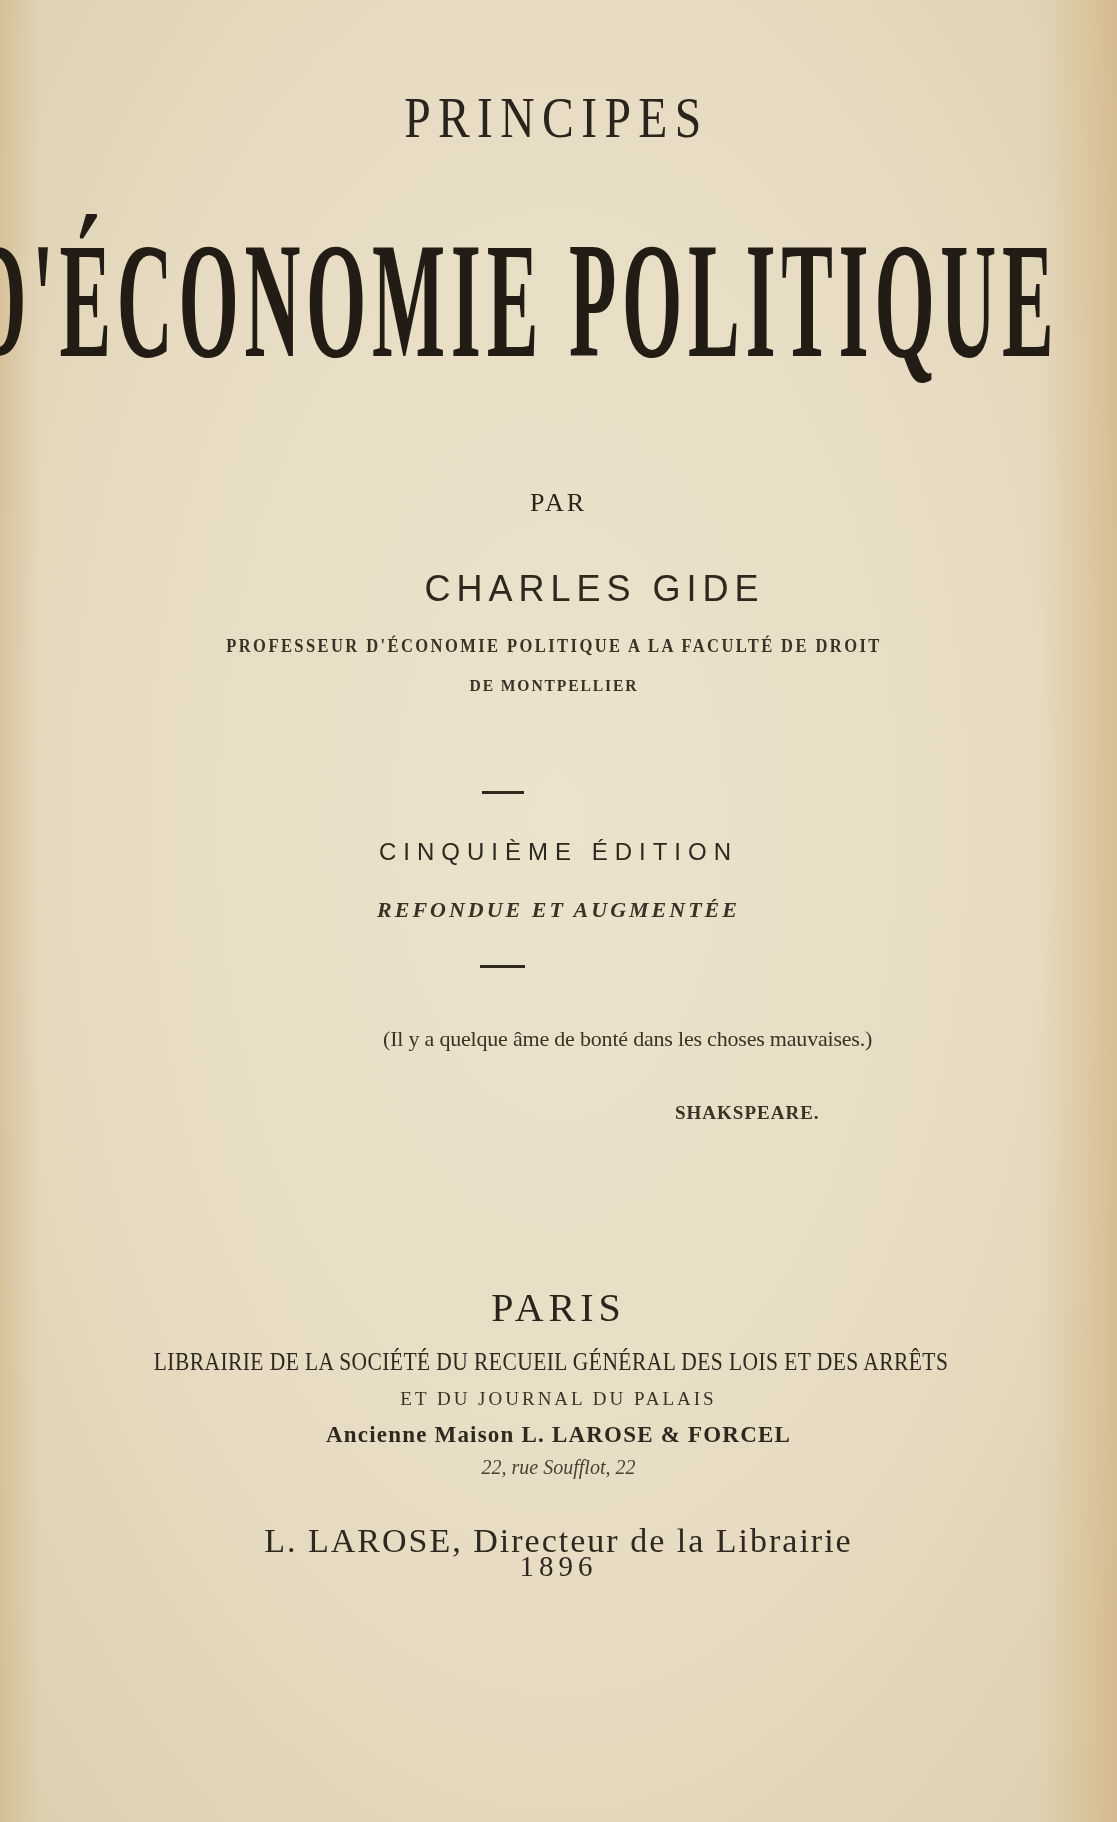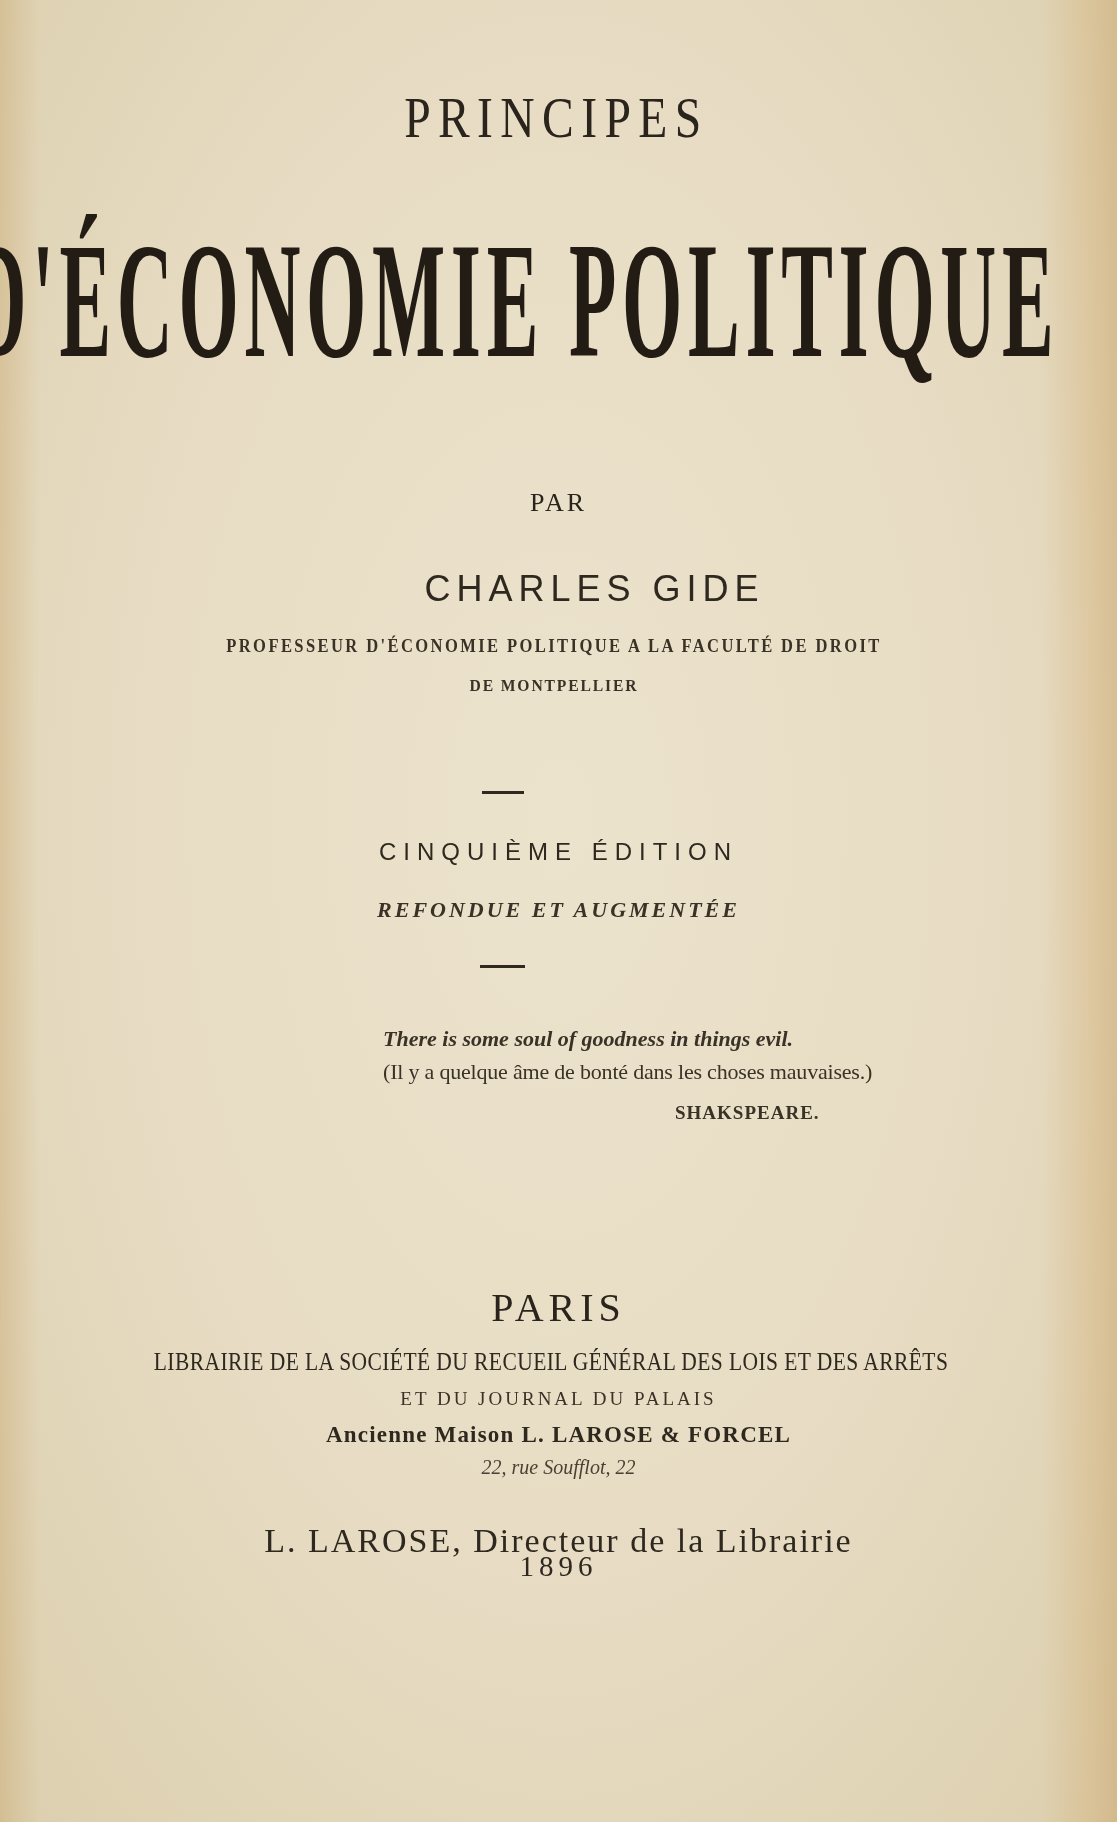--- a/index.html
+++ b/index.html
@@ -66,21 +66,20 @@
   <div id="title-line2" class="line serif">DE MONTPELLIER</div>
 
   <div id="dash1" class="dash"></div>
 
   <div id="edition" class="line sans">CINQUIÈME ÉDITION</div>
   <div id="revision" class="line serif">REFONDUE ET AUGMENTÉE</div>
 
   <div id="dash2" class="dash"></div>
 
   <div id="epigraph" class="serif">
-    <div id="quote-en">There is some soul of goodness in things evil.</div>
     <div id="quote-fr">(Il y a quelque âme de bonté dans les choses mauvaises.)</div>
     <div id="quote-attr">SHAKSPEARE.</div>
   </div>
 
   <div id="city" class="line serif">PARIS</div>
   <div id="publisher-line1" class="line serif">LIBRAIRIE DE LA SOCIÉTÉ DU RECUEIL GÉNÉRAL DES LOIS ET DES ARRÊTS</div>
   <div id="publisher-line2" class="line serif">ET DU JOURNAL DU PALAIS</div>
   <div id="publisher-line3" class="line serif">Ancienne Maison L. LAROSE &amp; FORCEL</div>
   <div id="address" class="line serif">22, rue Soufflot, 22</div>
   <div id="director" class="line serif">L. LAROSE, Directeur de la Librairie</div>

